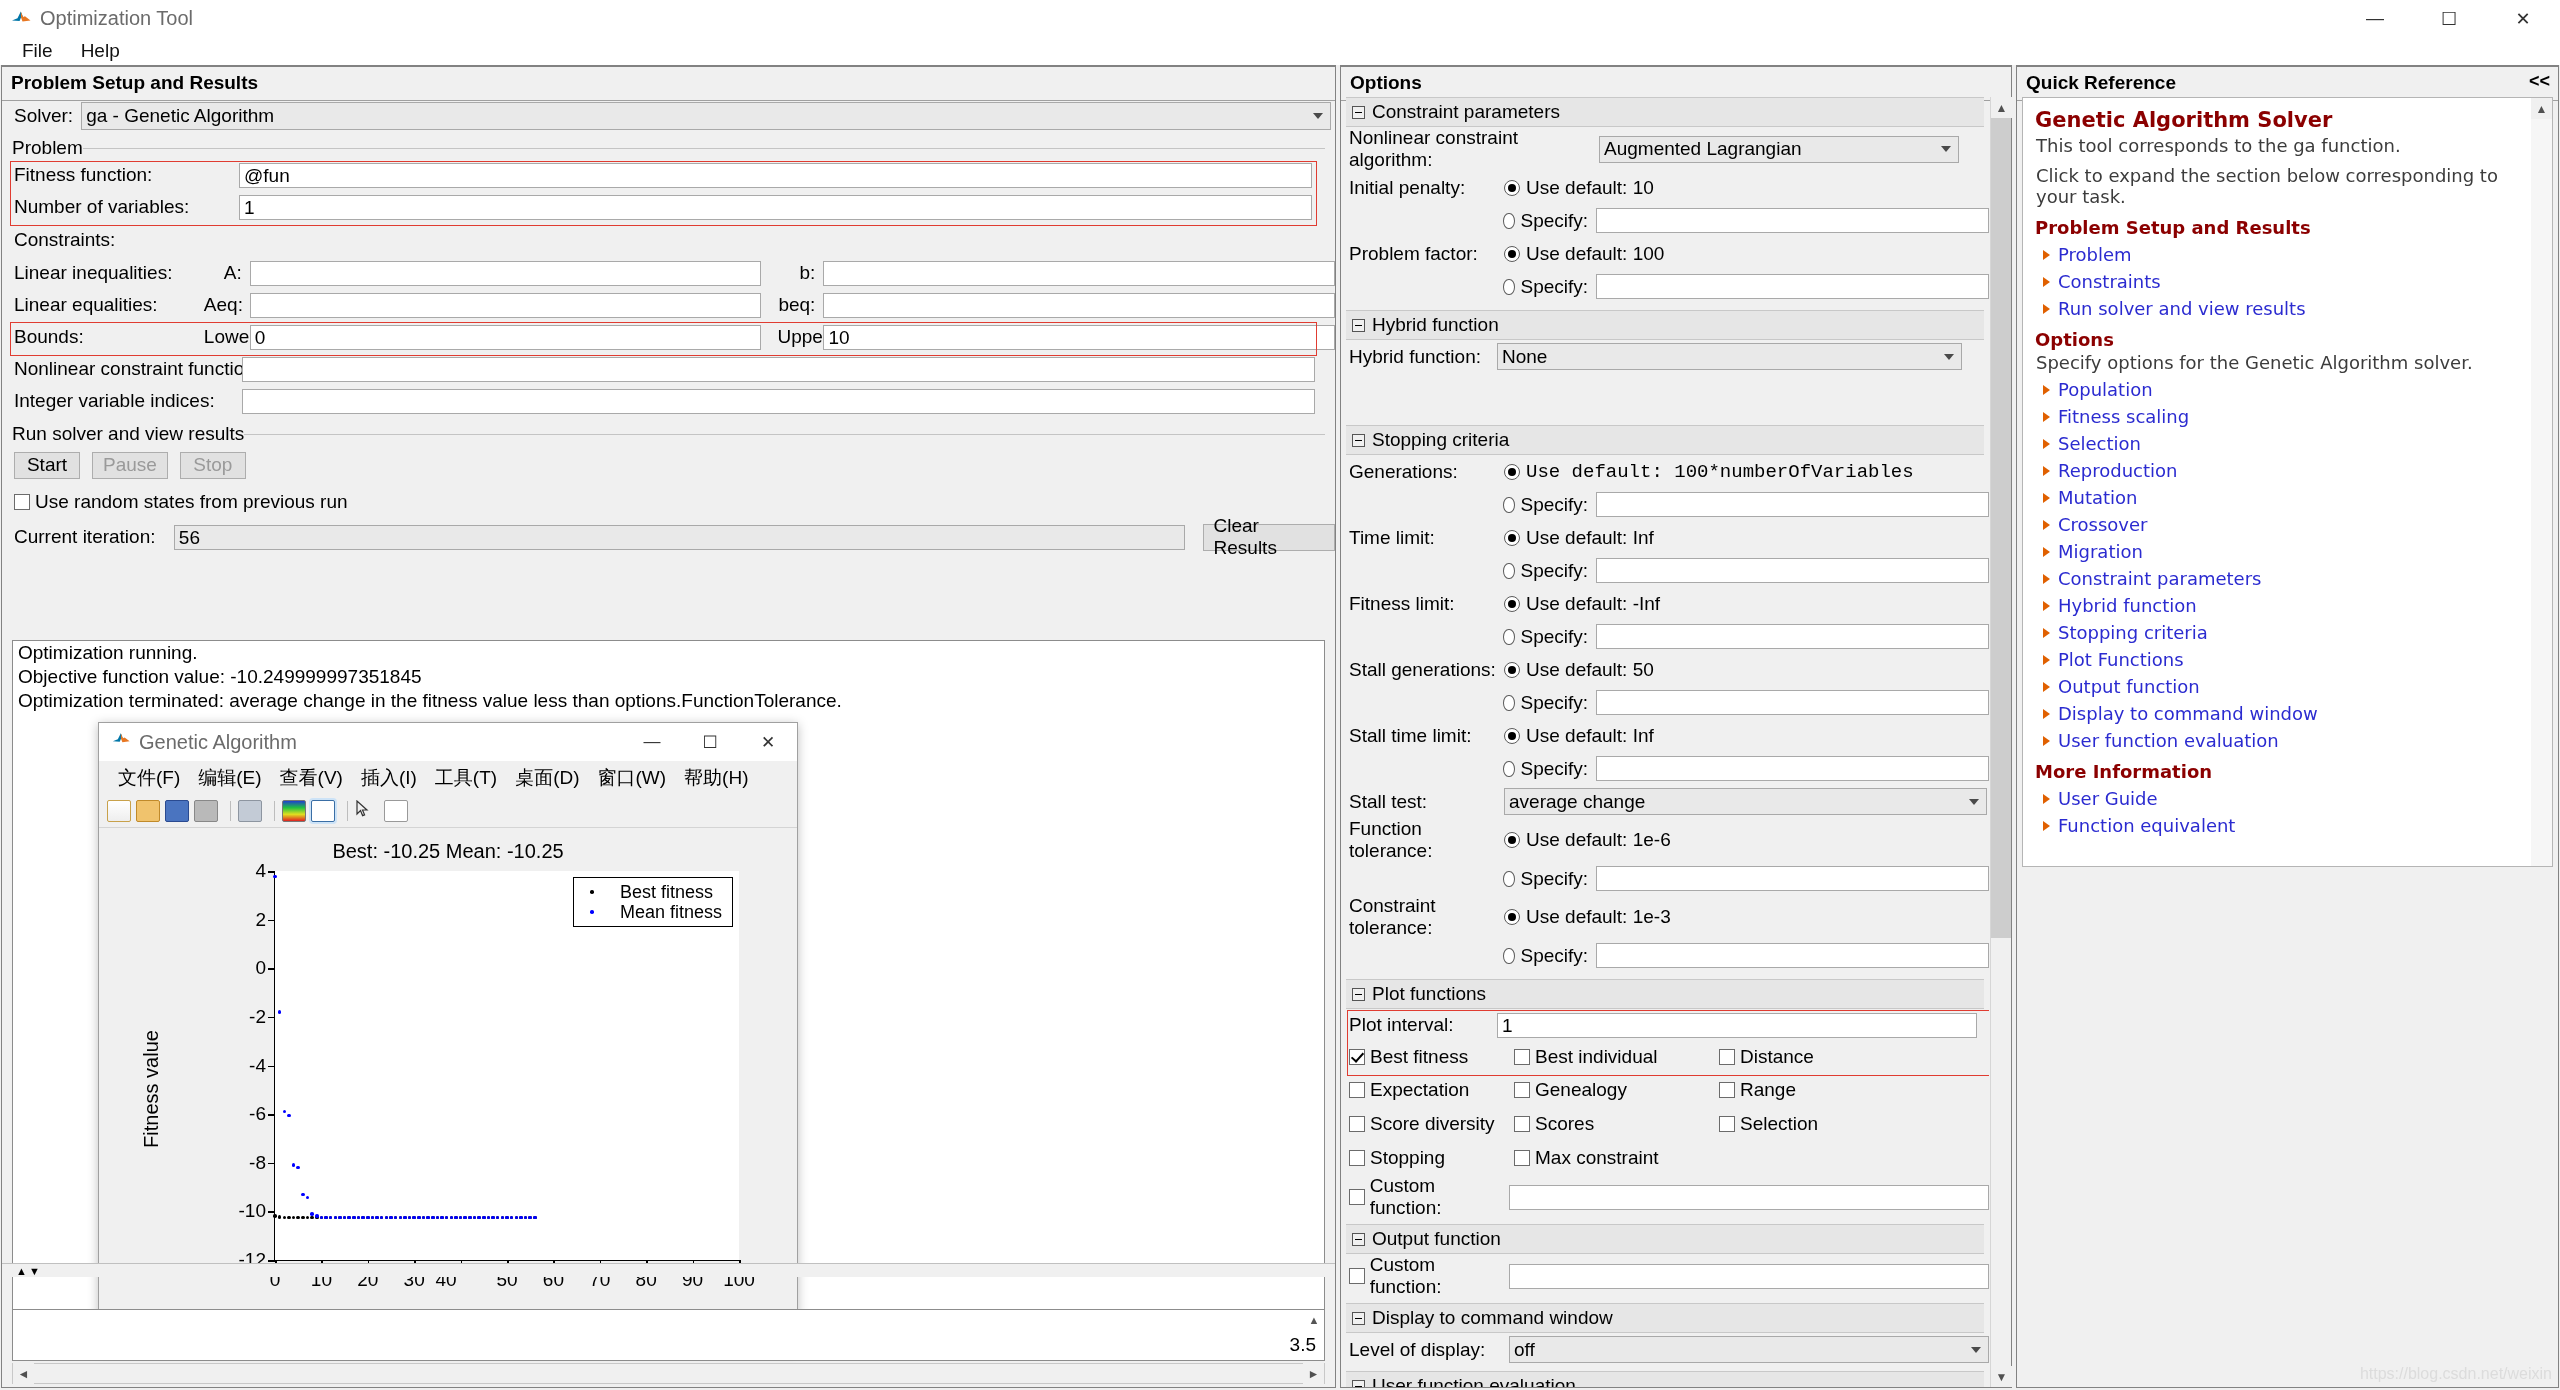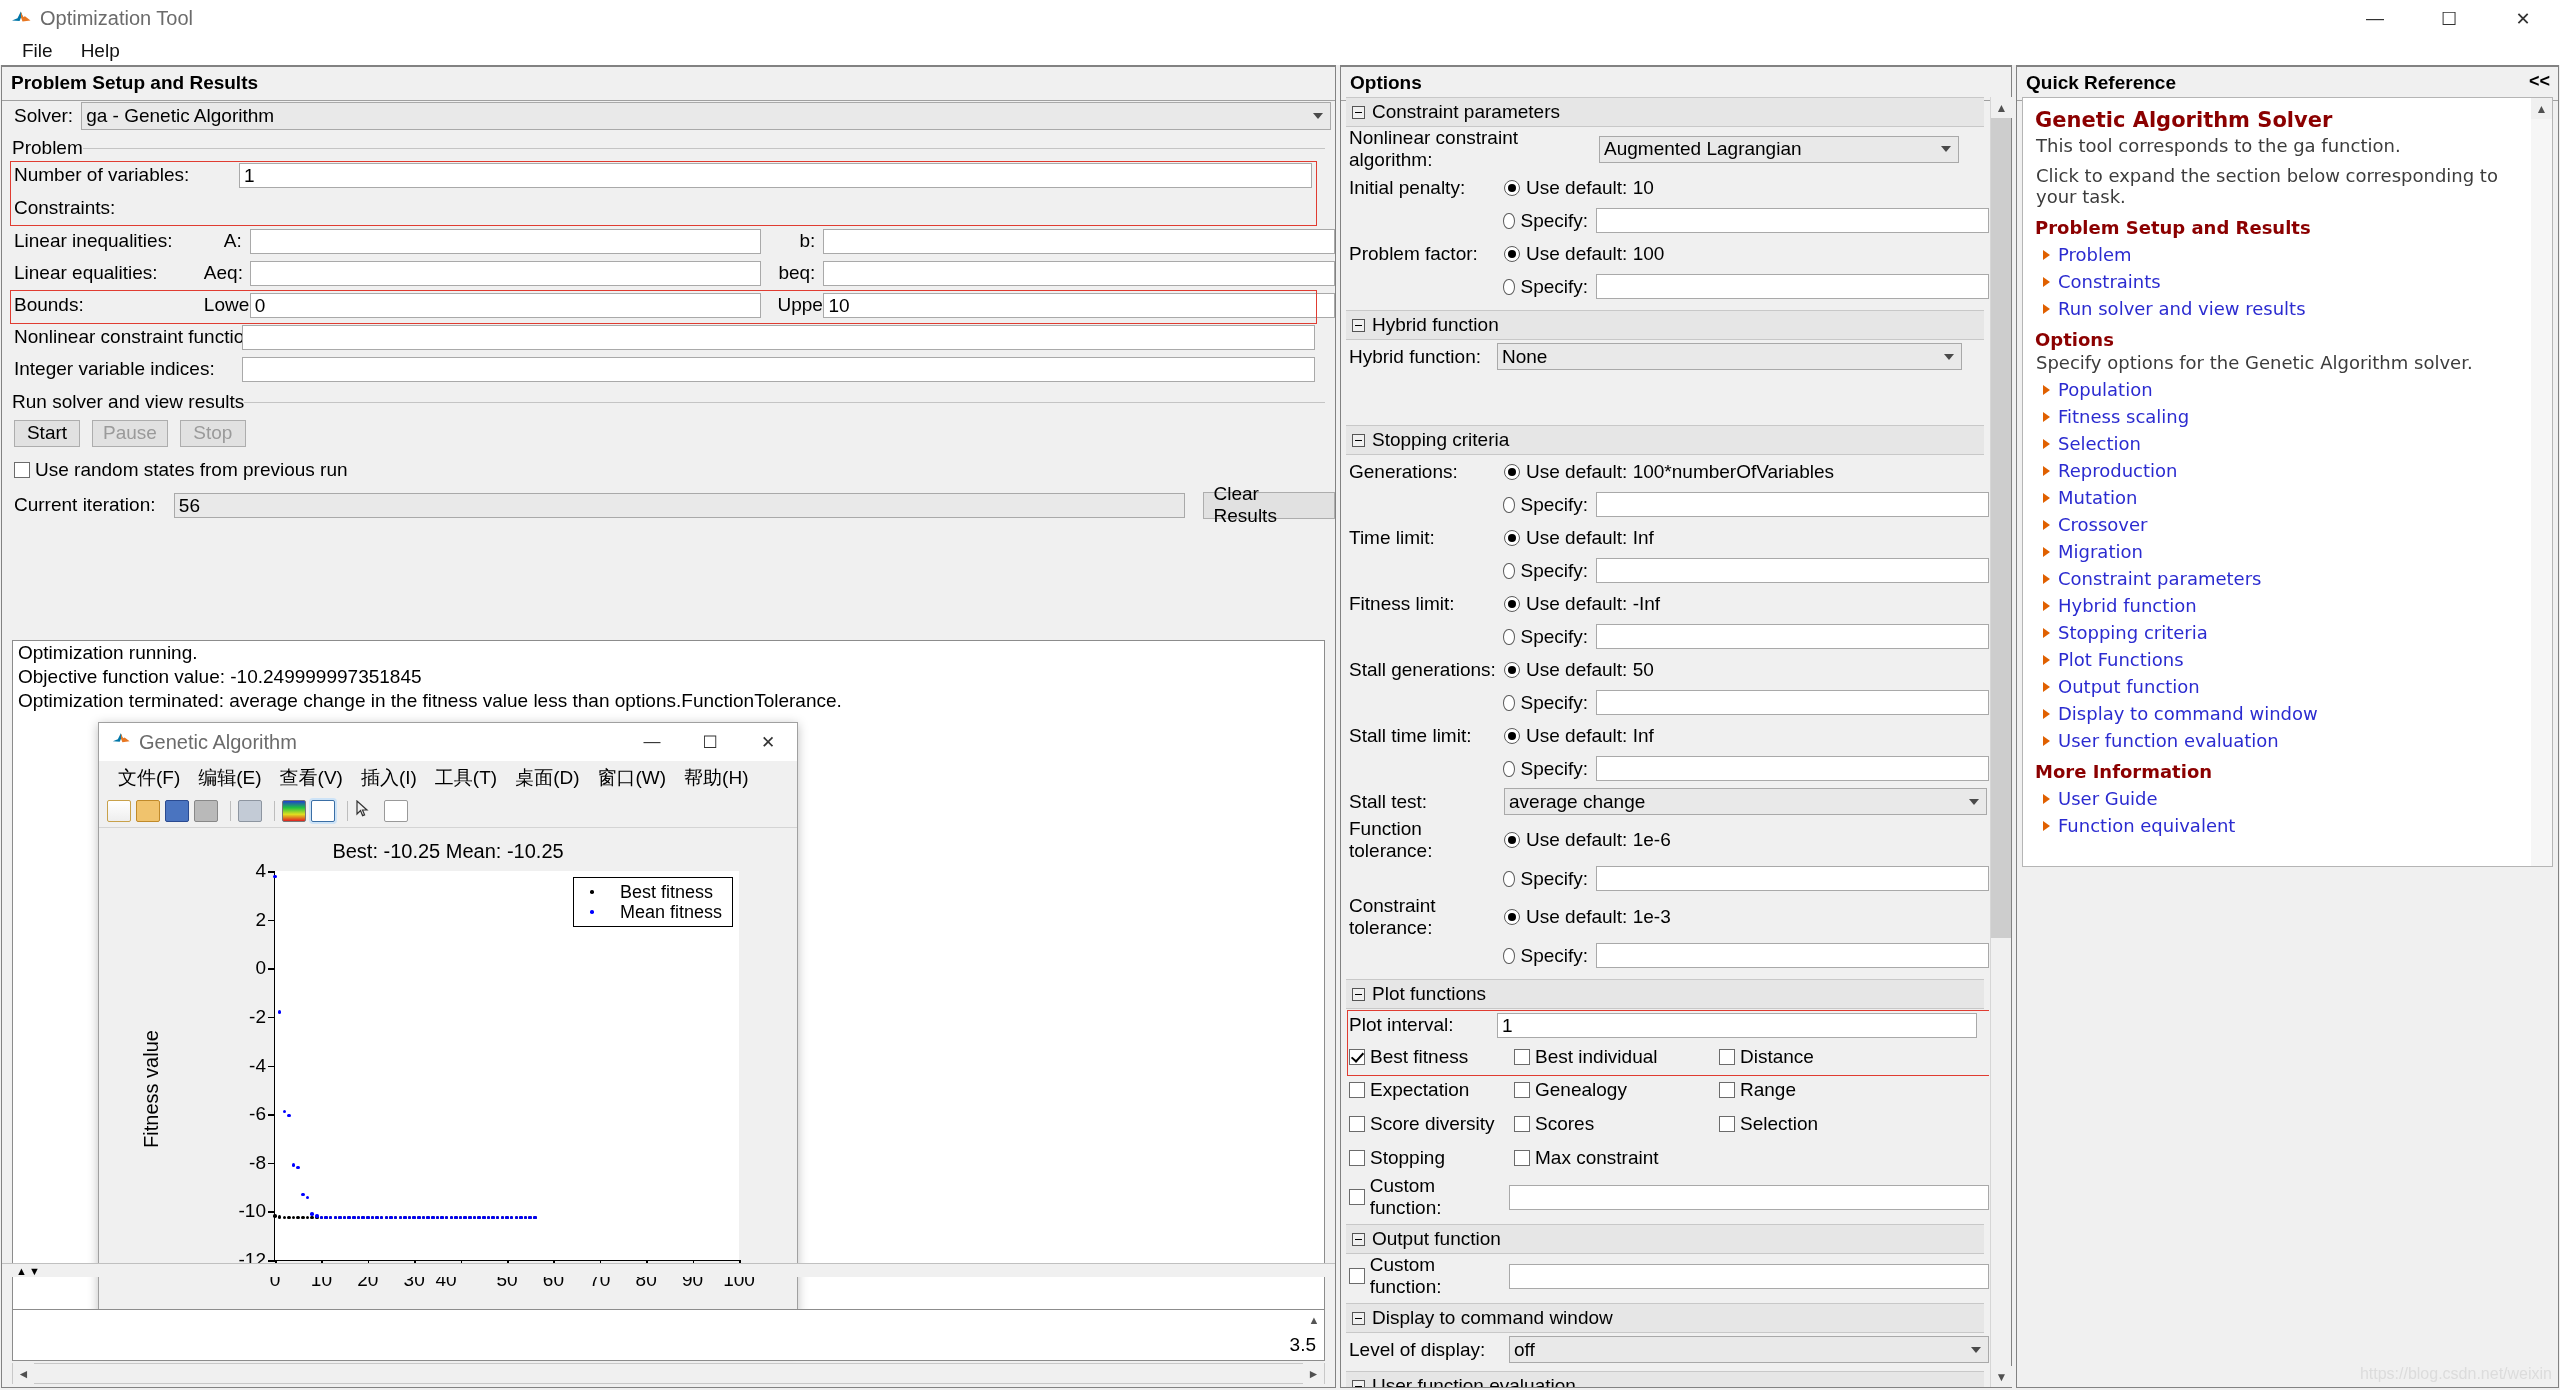--- a/index.html
+++ b/index.html
@@ -199,20 +199,24 @@
       </div>
     </div>
 
     <div class="groupbox" style="margin-top:2px;">
       <div class="grouprule"></div>
       <span class="grouplabel" style="position:relative;z-index:1;">Problem</span>
     </div>
 
     <div style="position:relative;">
       <div class="redbox" style="left:8px;top:2px;width:1307px;height:65px;"></div>
+      <div class="row" style="height:32px;">
+        <span class="lbl" style="width:225px;">Fitness function:</span>
+        <div class="tfield" style="width:1073px;">@fun</div>
+      </div>
       <div class="row" style="height:32px;">
         <span class="lbl" style="width:225px;">Number of variables:</span>
         <div class="tfield" style="width:1073px;">1</div>
       </div>
     </div>
 
     <div class="row" style="height:34px;">
       <span class="lbl">Constraints:</span>
     </div>
 
@@ -582,21 +586,21 @@
       </div>
     </div>
     <div style="height:52px;"></div>
 
     <div class="sect">
       <span class="expander"></span>
       <span>Stopping criteria</span>
     </div>
     <div class="orow">
       <span style="width:155px;">Generations:</span>
-      <label style="display:flex;align-items:center;">
+      <label style="display:flex;align-items:center;font-family:Liberation Mono, monospace;">
         <span class="radio on"></span>
         <span>Use default: 100*numberOfVariables</span>
       </label>
     </div>
     <div class="orow">
       <span style="width:155px;"></span>
       <label style="display:flex;align-items:center;width:85px;">
         <span class="radio"></span>
         <span>Specify:</span>
       </label>

